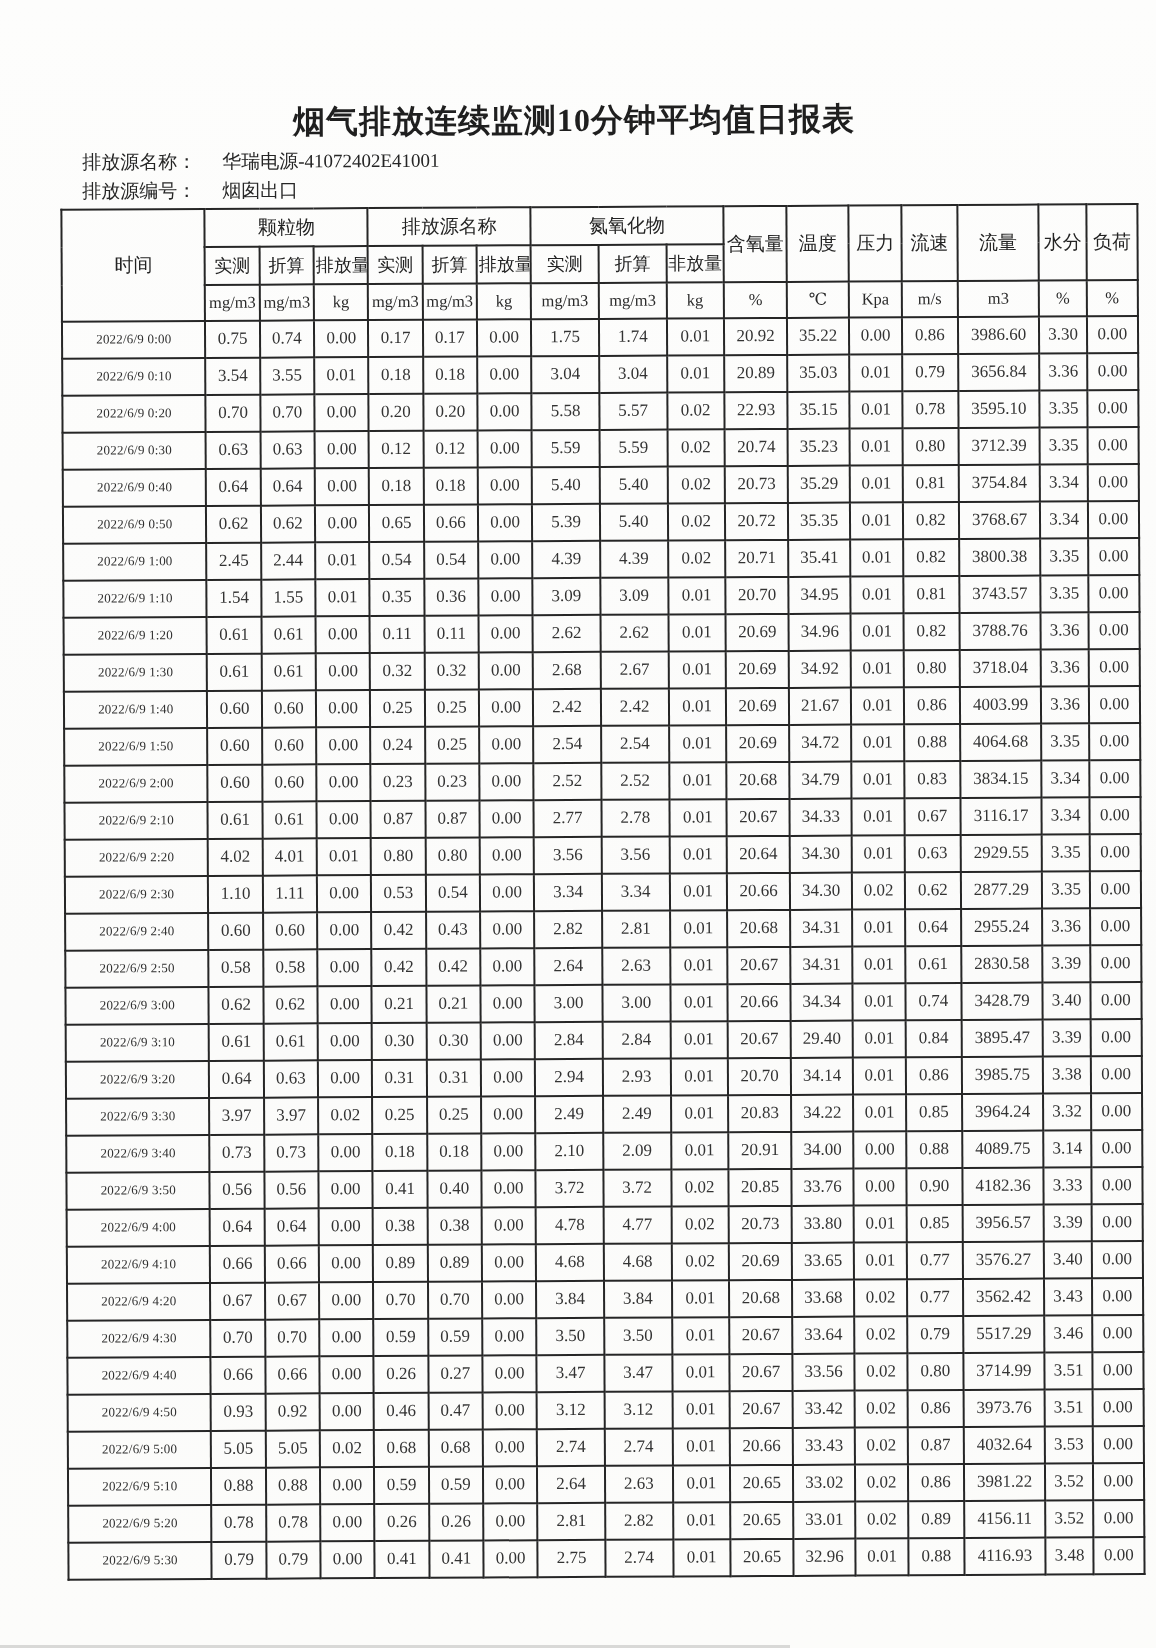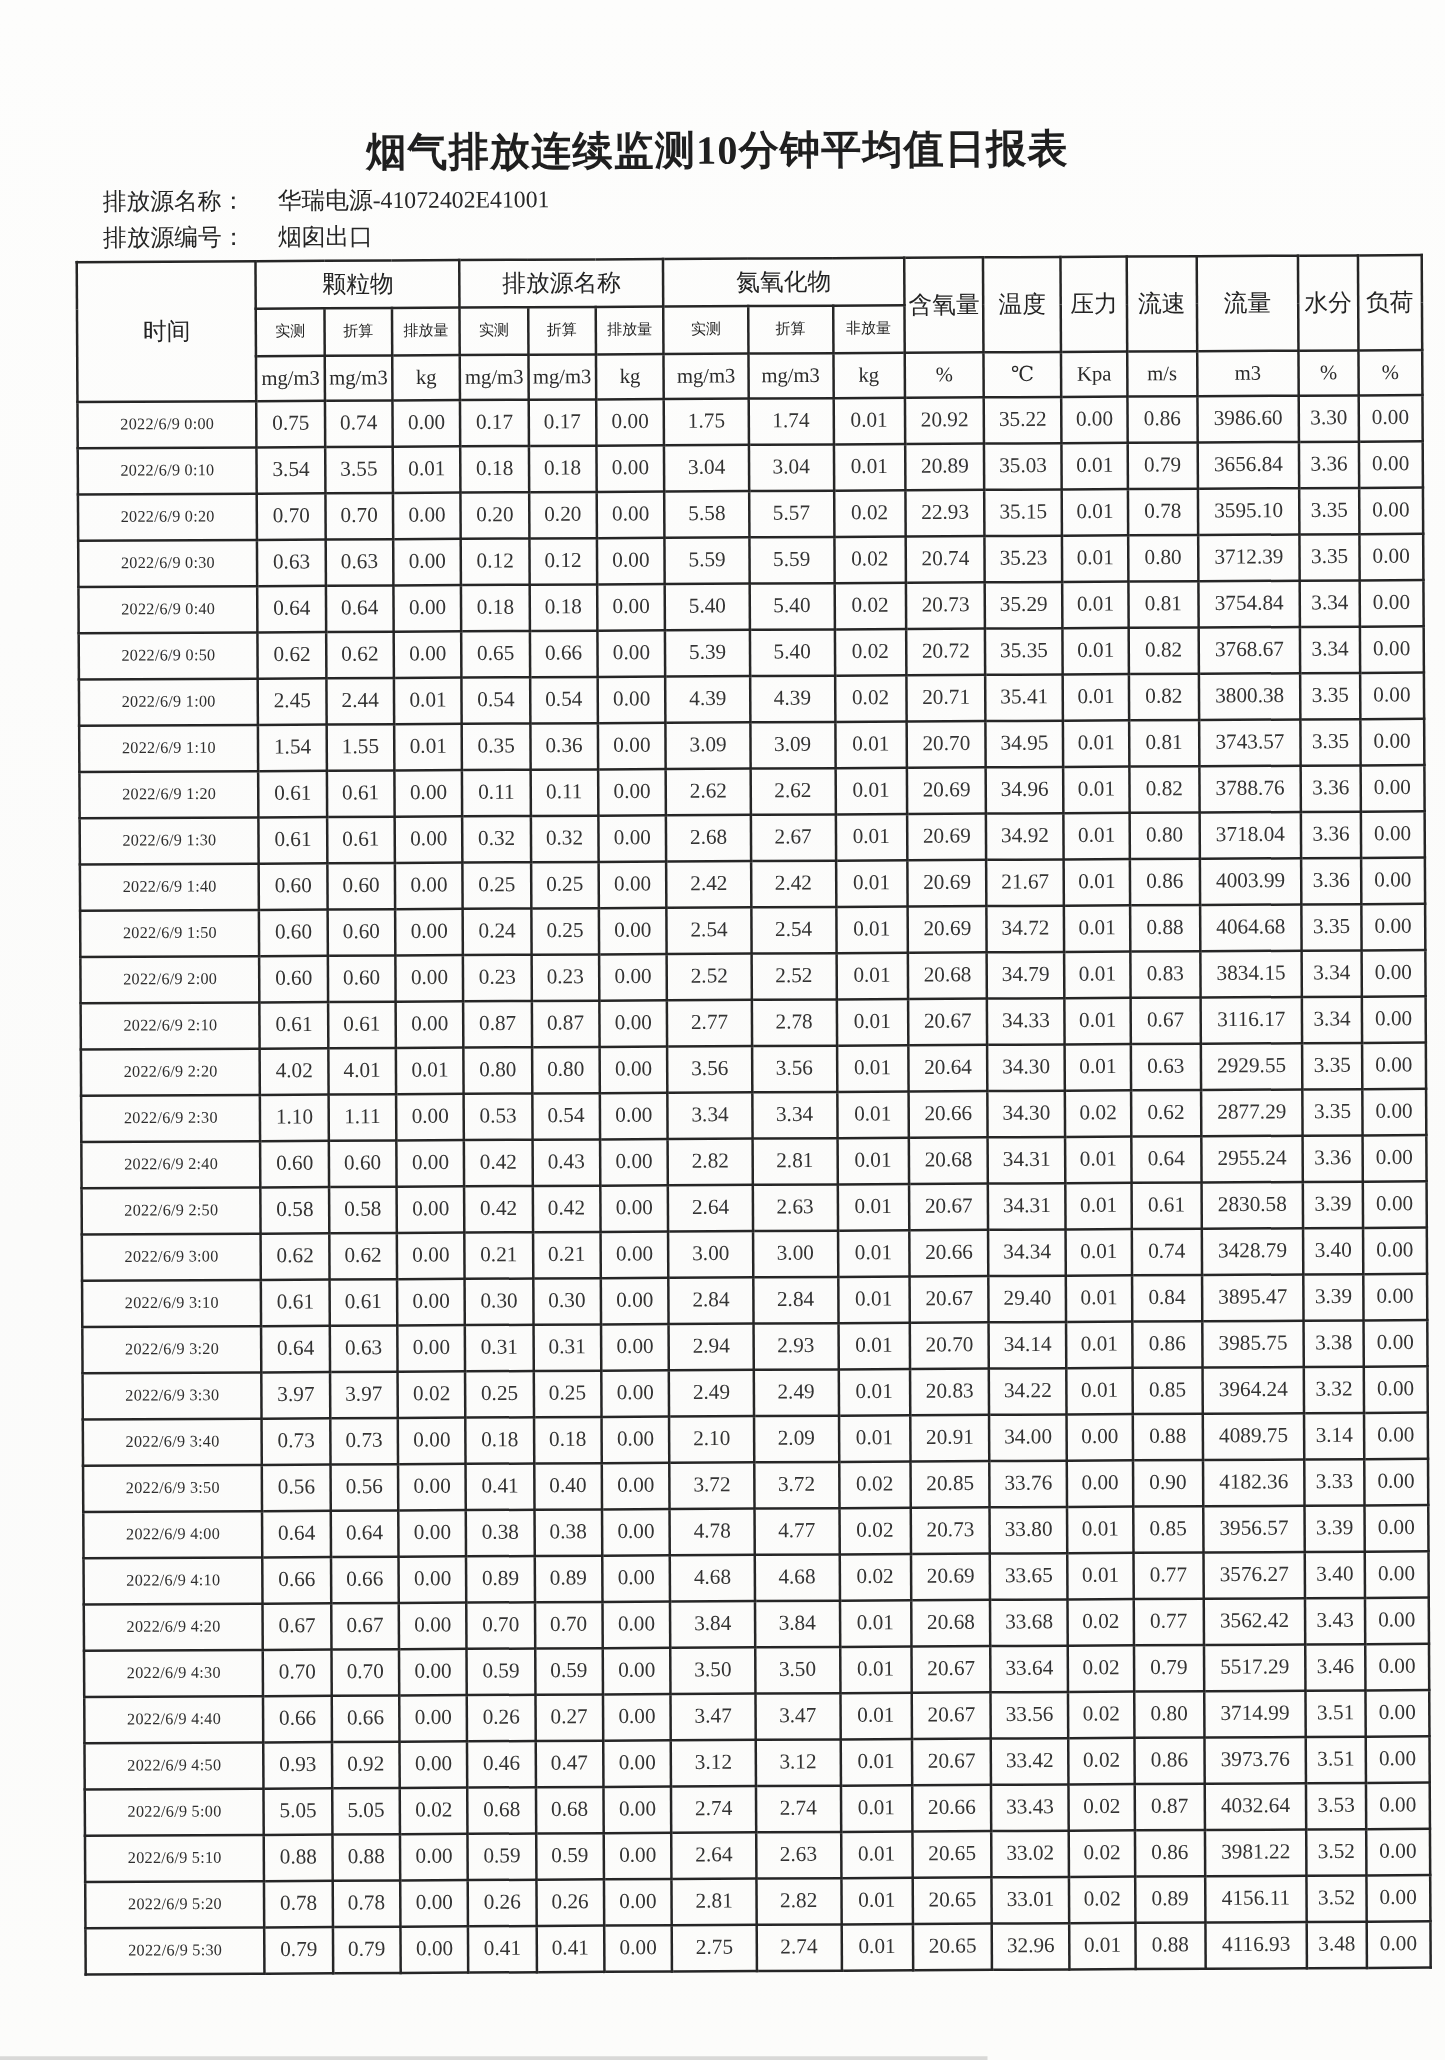--- a/index.html
+++ b/index.html
@@ -45,21 +45,21 @@
   table.report th, table.report td{
     border:2px solid #262626;
     text-align:center;
     vertical-align:middle;
     font-weight:normal;
     padding:0 1px;
     overflow:hidden;
     white-space:nowrap;
   }
   thead tr.group-row th{height:36px;font-size:19px;color:#232323;}
-  thead tr.sub-row th{height:36px;font-size:12px;color:#232323;}
+  thead tr.sub-row th{height:36px;font-size:18px;color:#232323;}
   thead tr.unit-row th{height:34px;font-size:16.5px;color:#2a2a2a;}
   thead th.time-head{font-size:19px;}
   tbody td{height:35px;font-size:17px;color:#333333;}
   tbody td.time{font-size:13px;letter-spacing:0.2px;color:#2f2f2f;}
   .scan-edge{
     position:absolute;left:0;bottom:0;width:790px;height:3px;
     background:#d9d9d7;
   }
 </style>
 </head>

